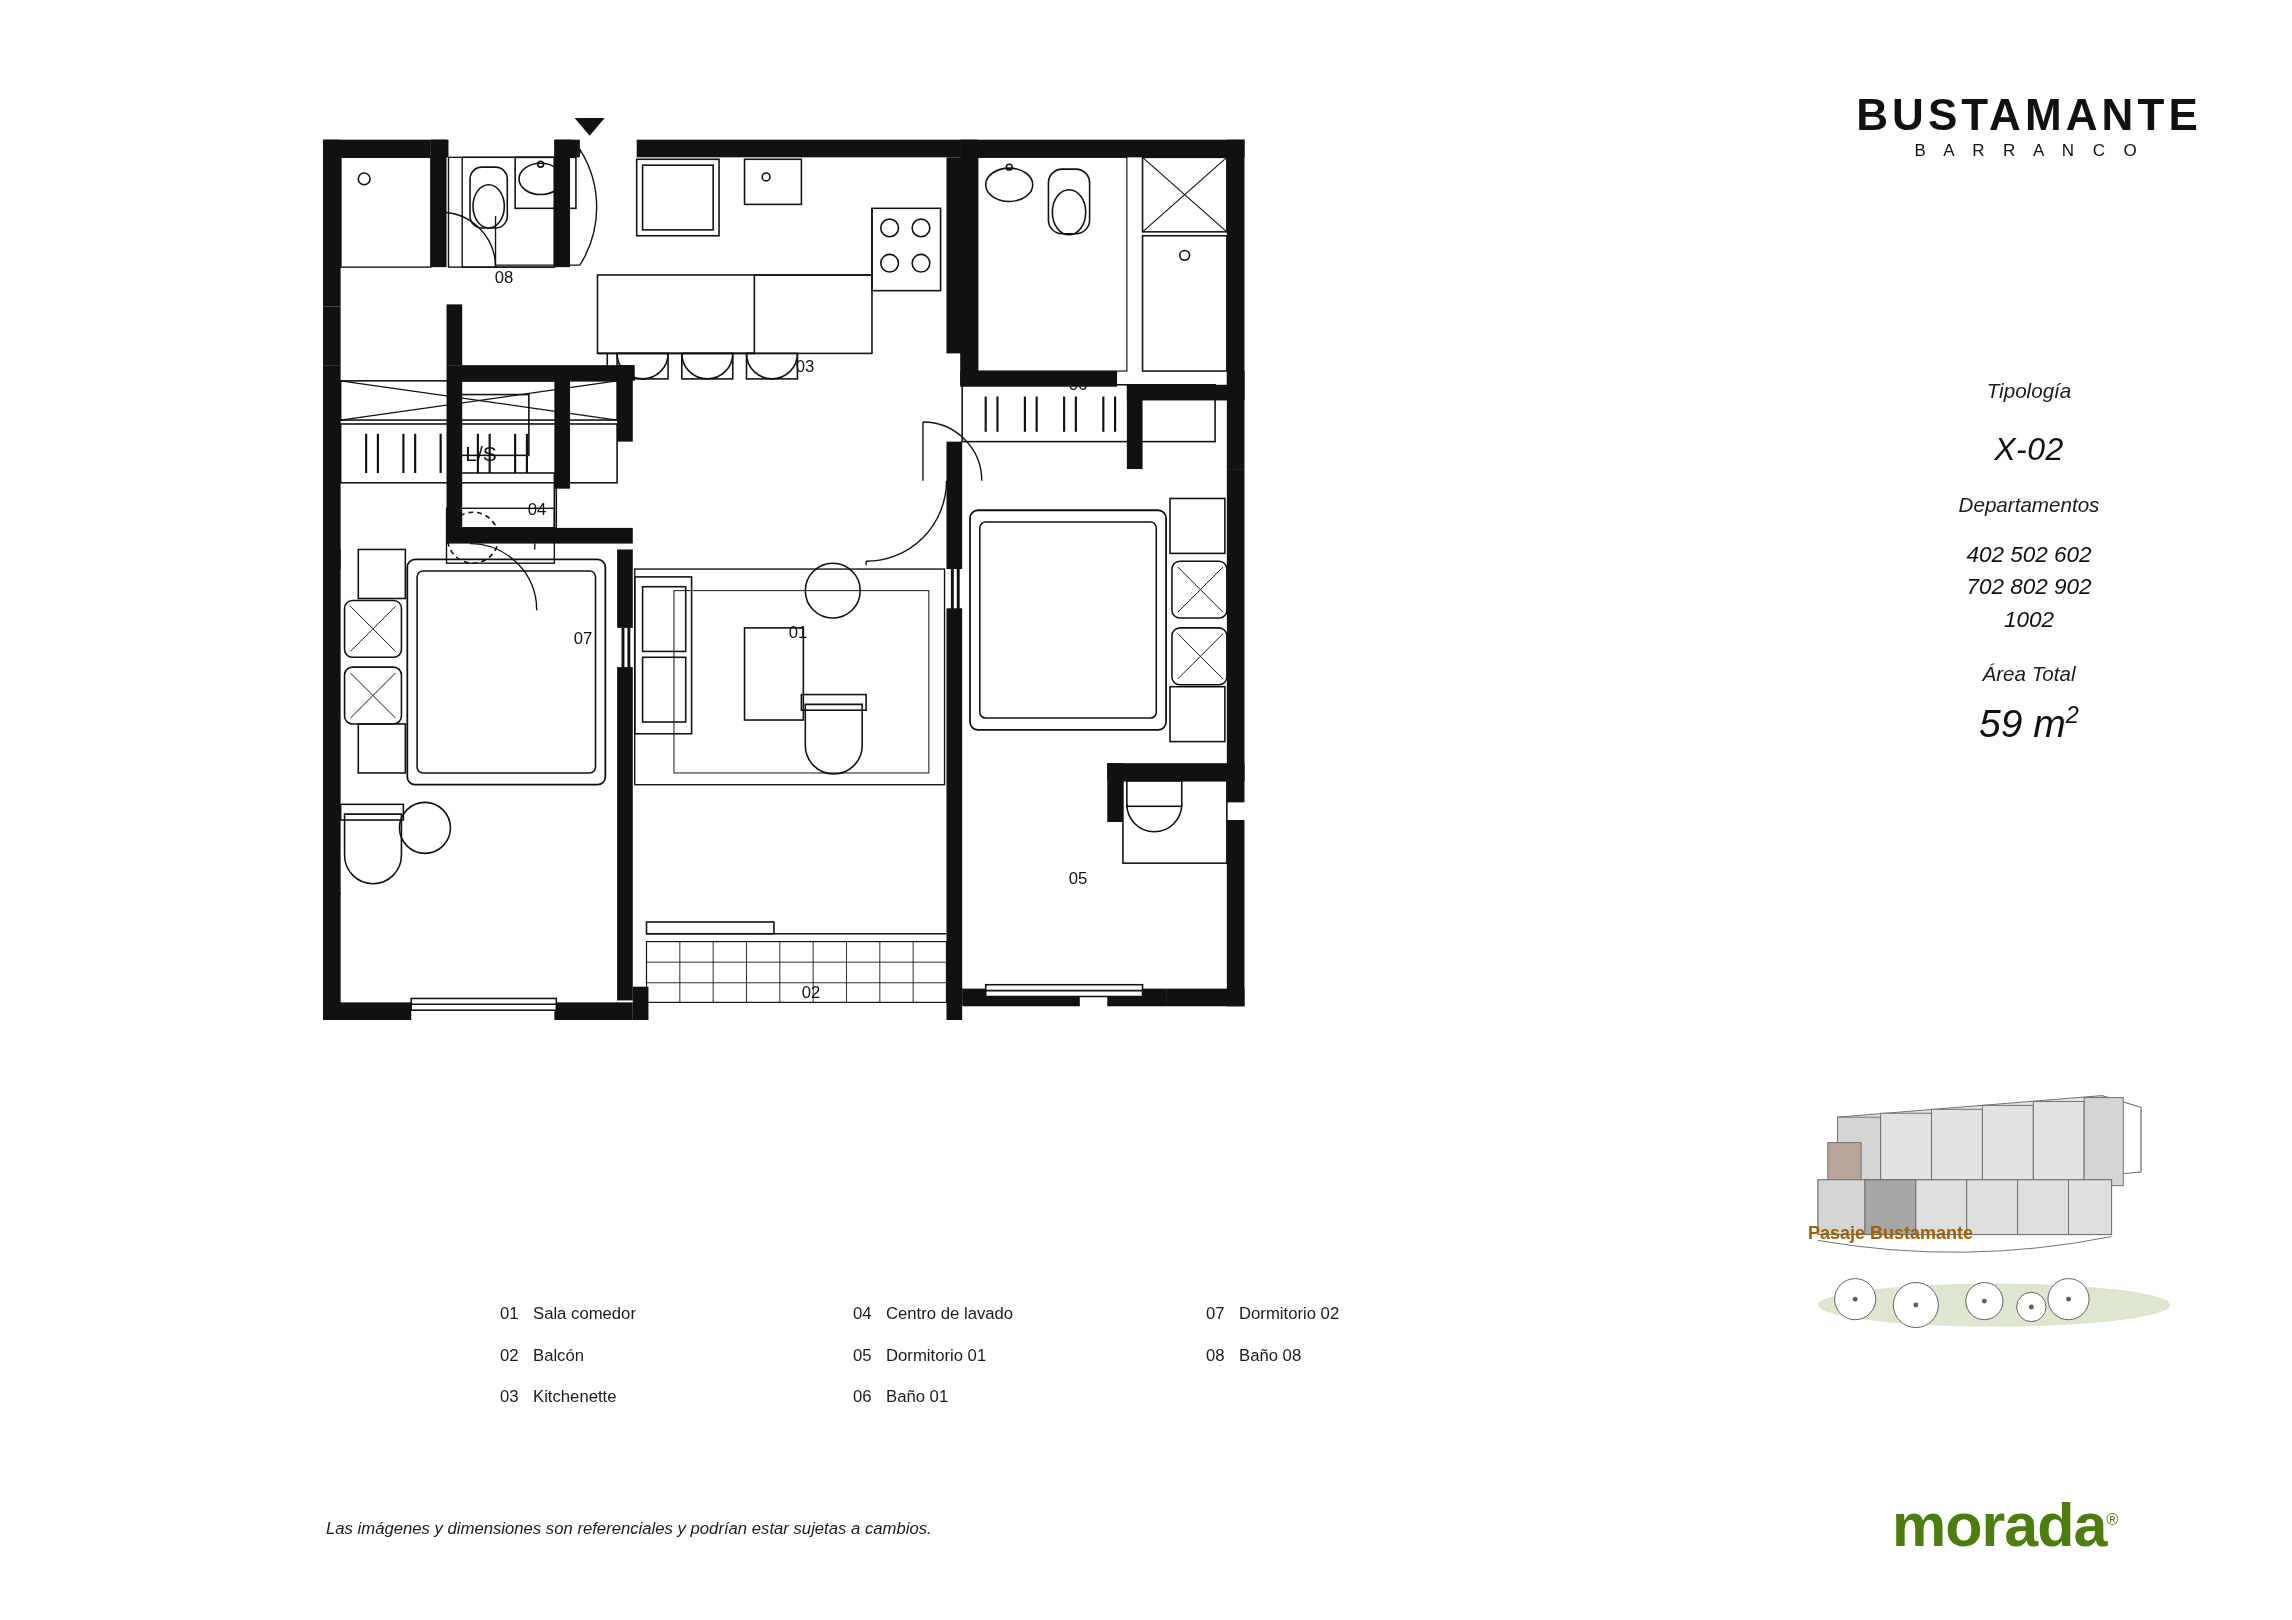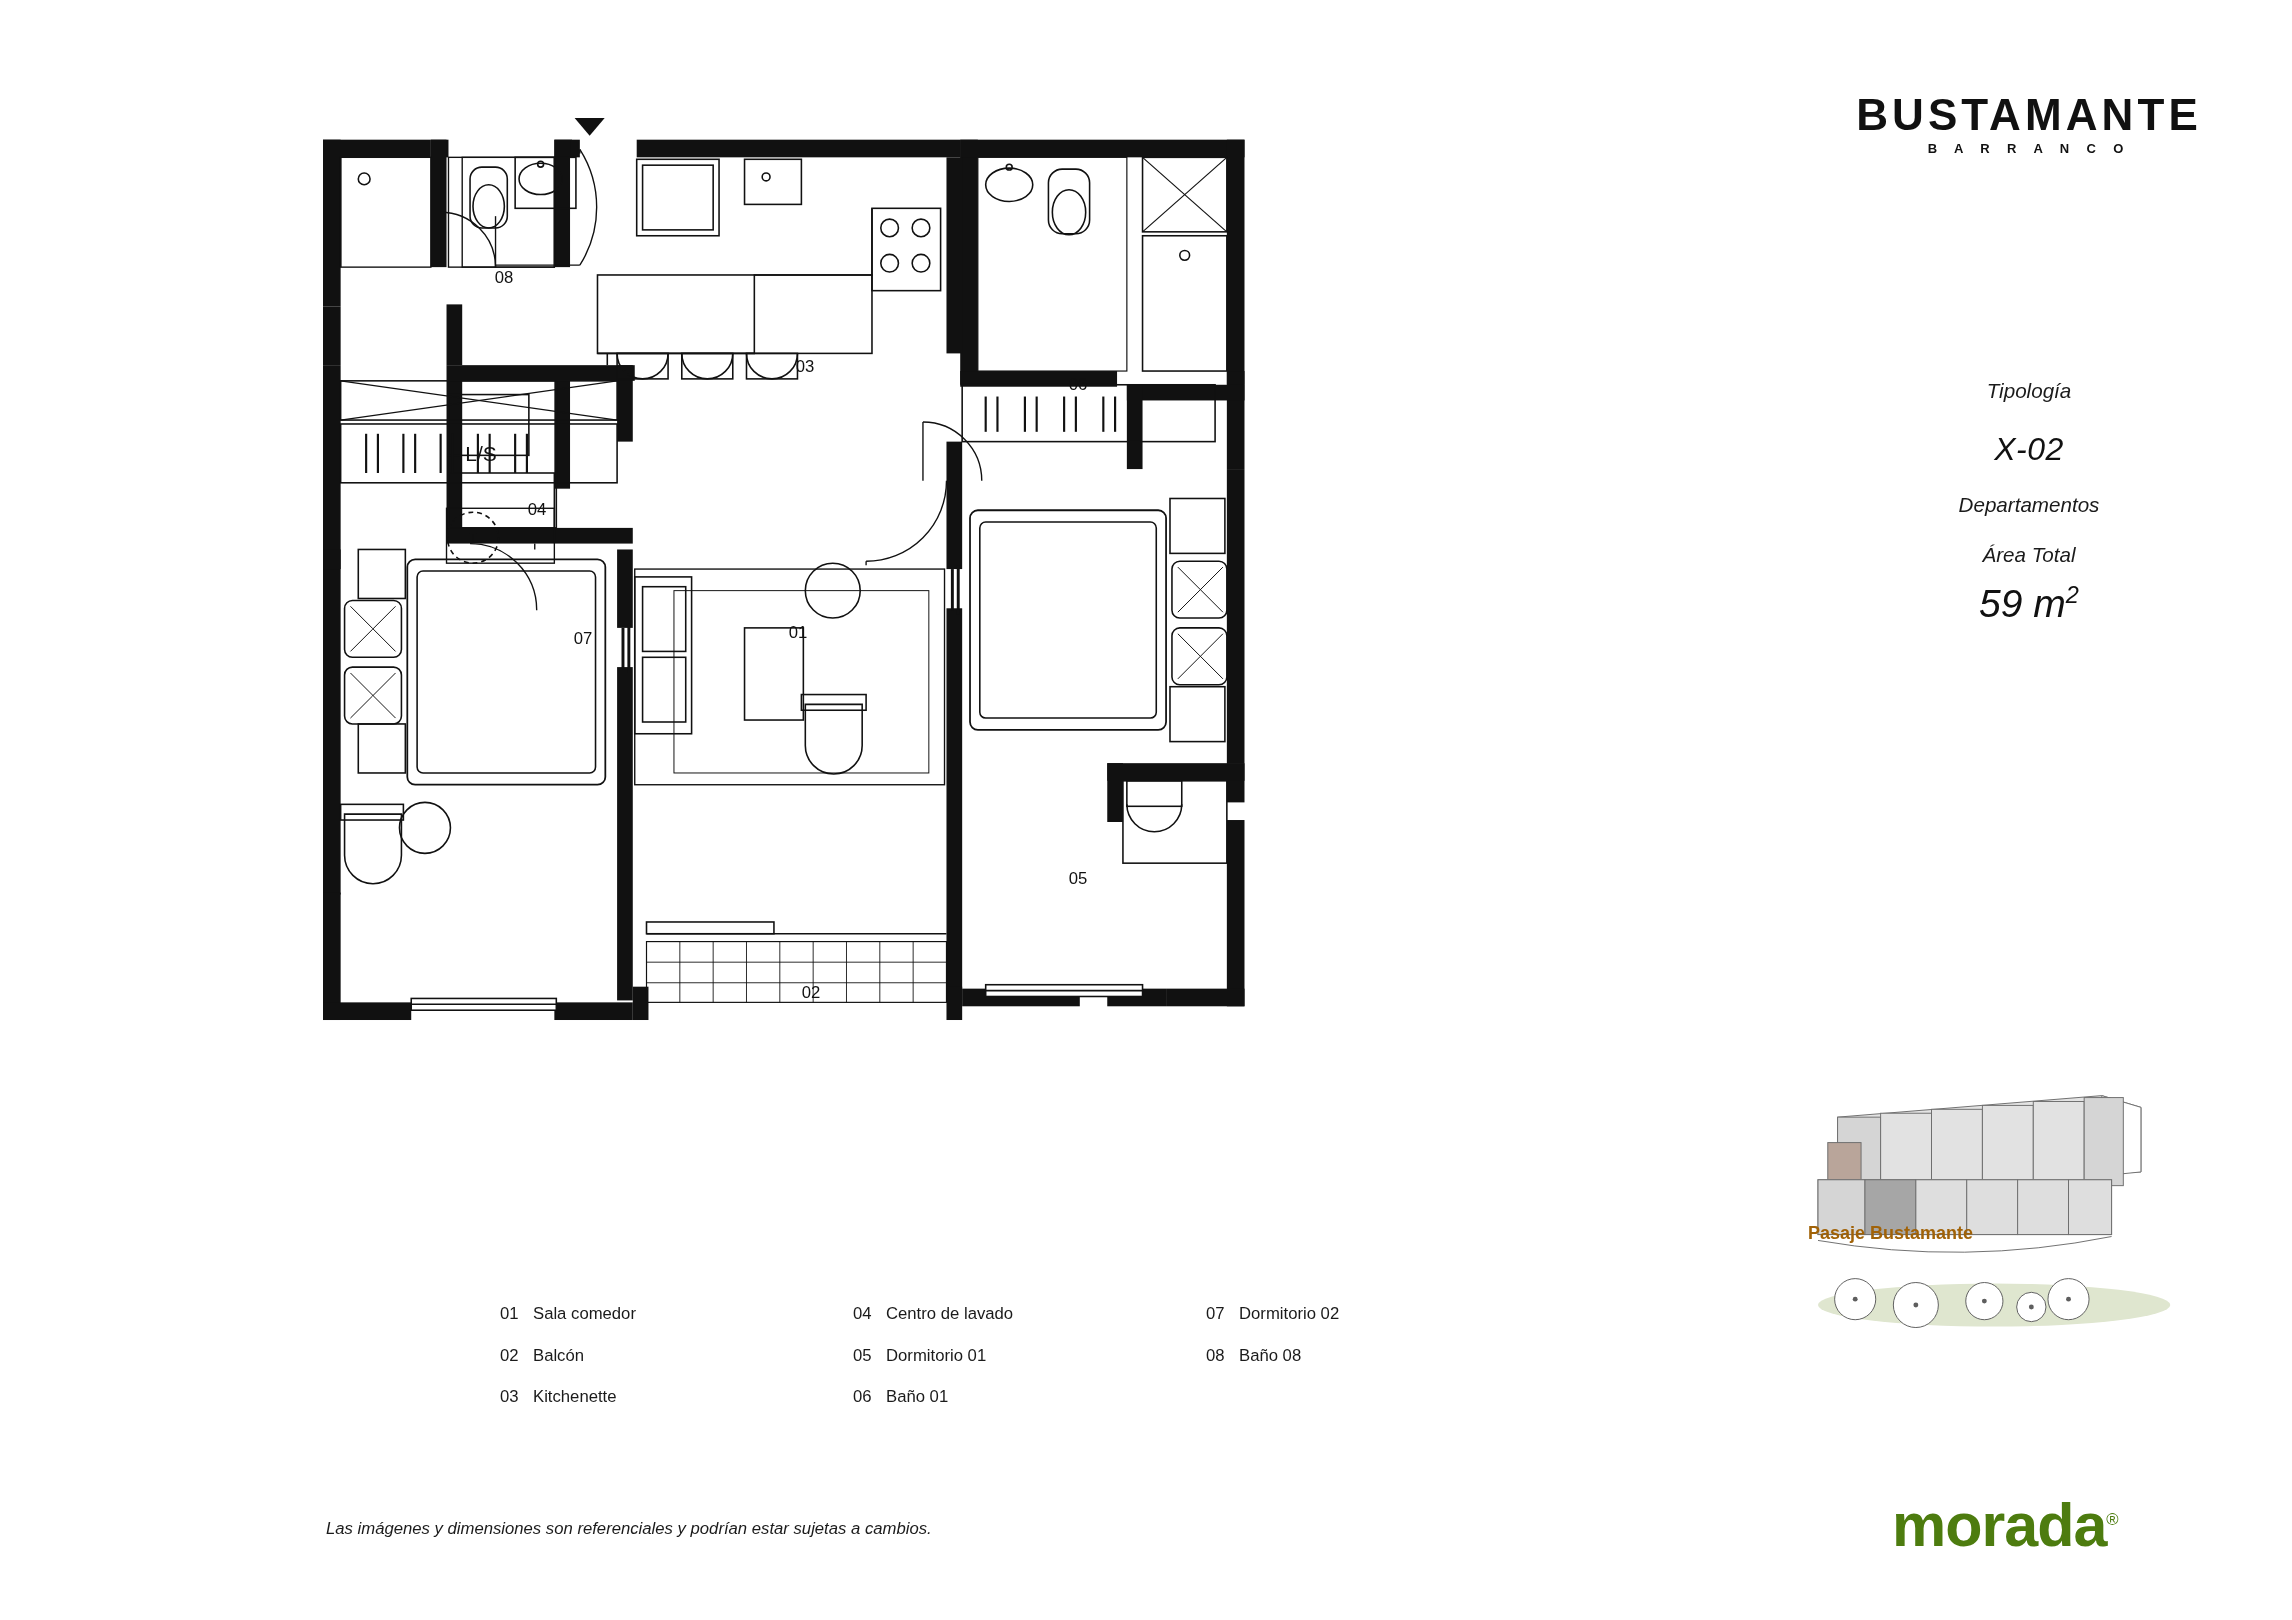--- a/index.html
+++ b/index.html
@@ -16,21 +16,21 @@
   #brand{
     position:absolute;left:1843px;top:93px;width:372px;text-align:center;
   }
   #brand .b-name{
     font-size:44px;font-weight:bold;letter-spacing:4.1px;line-height:1;
   }
   #brand .b-num{
     font-size:73px;font-weight:bold;letter-spacing:1px;line-height:1.02;margin-top:5.9px;
   }
   #brand .b-sub{
-    font-size:13px;font-weight:bold;letter-spacing:6.9px;margin-top:3.9px;
+    font-size:17px;font-weight:normal;letter-spacing:6.9px;margin-top:3.9px;
   }
   #info{
     position:absolute;left:1843px;top:353px;width:372px;text-align:center;font-style:italic;
   }
   .i-label{font-size:20.6px;color:#1b1b1b;margin-top:25.5px;}
   .i-value-mid{font-size:32px;margin-top:28px;letter-spacing:0.5px;}
   .i-depts{font-size:22.5px;line-height:1.45;margin-top:21.6px;}
   .i-area{font-size:39px;margin-top:15.7px;}
   .i-area sup{font-size:23.5px;vertical-align:super;}
 
@@ -342,20 +342,25 @@
 
 <div id="brand">
   <div class="b-name">BUSTAMANTE</div>
   <div class="b-sub">B A R R A N C O</div>
 </div>
 
 <div id="info">
   <div class="i-label">Tipología</div>
   <div class="i-value-mid">X-02</div>
   <div class="i-label">Departamentos</div>
+  <div class="i-depts">
+    <div>402 502 602</div>
+    <div>702 802 902</div>
+    <div>1002</div>
+  </div>
   <div class="i-label">Área Total</div>
   <div class="i-area">
     <span>59 m</span><sup>2</sup>
   </div>
 </div>
 
 <div id="keyplan">
   <svg width="431" height="274" viewBox="0 0 440 280" xmlns="http://www.w3.org/2000/svg">
     <g stroke="#6f6f6f" stroke-width="1" fill="#d9d9d9">
       <polygon points="30,40 300,18 340,30 340,96 30,110" fill="#e4e4e4"></polygon>

